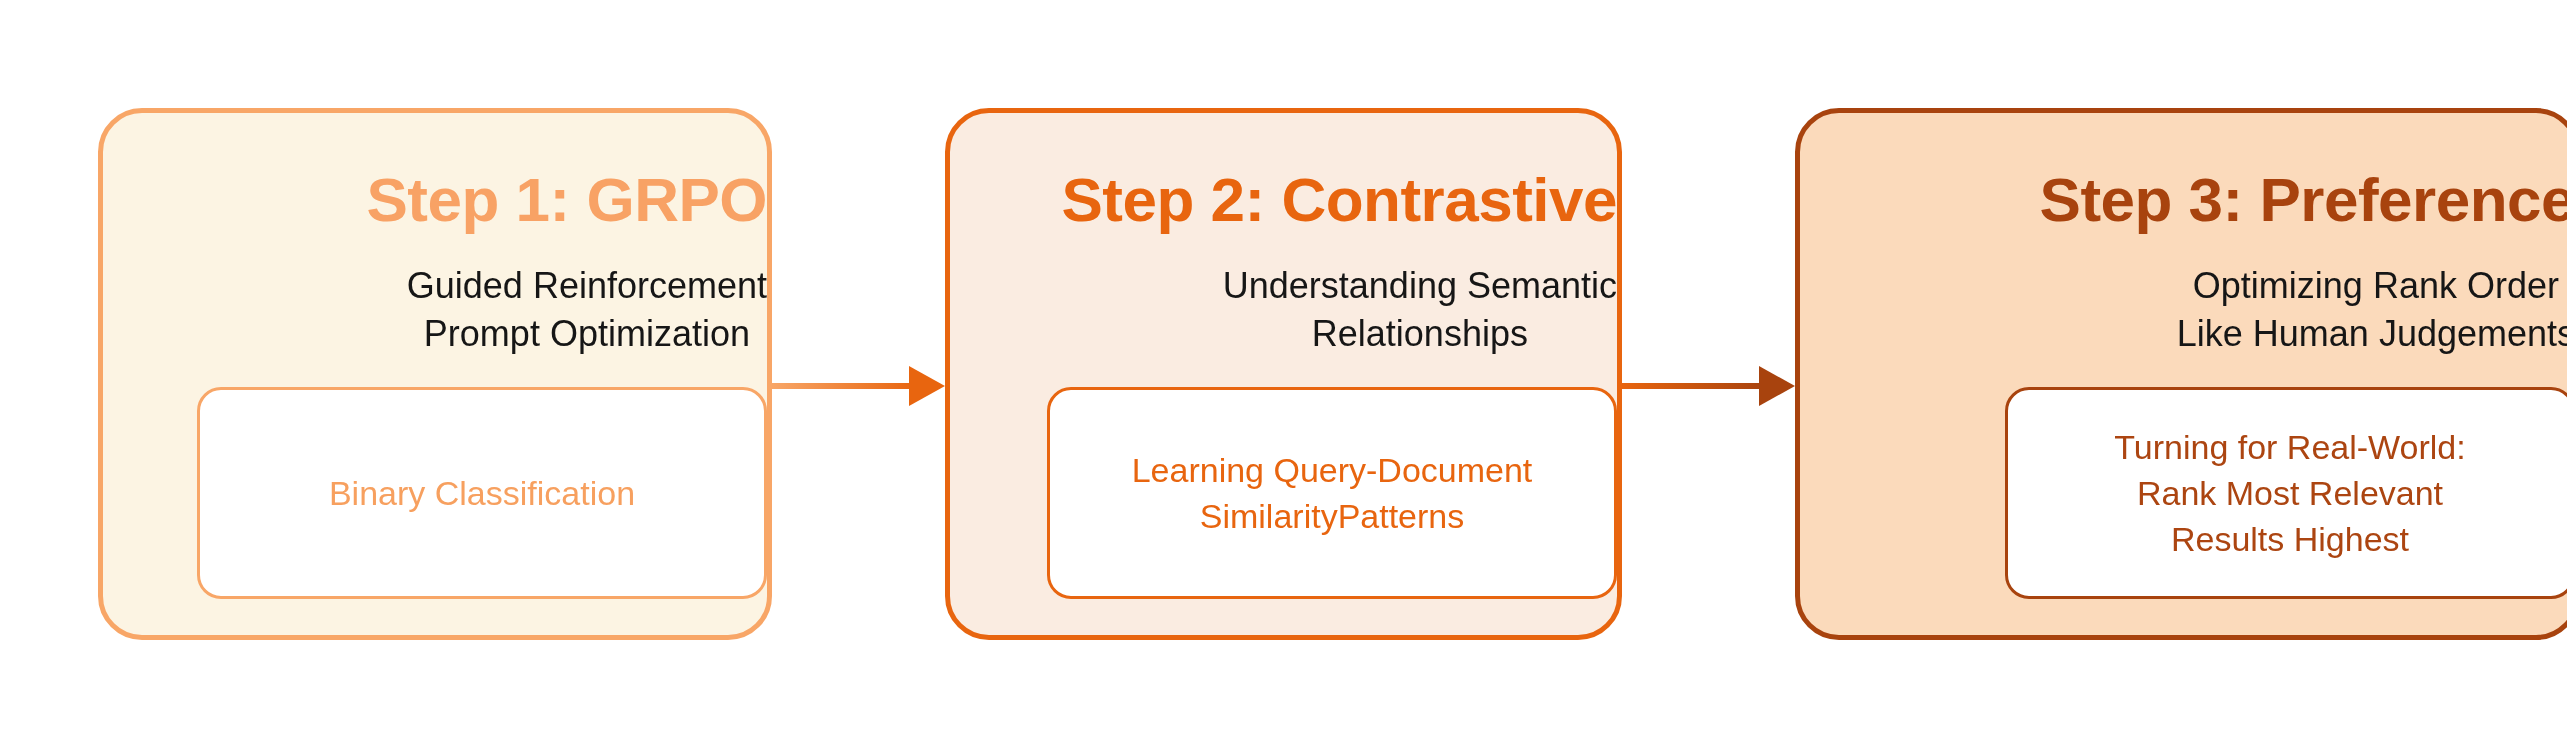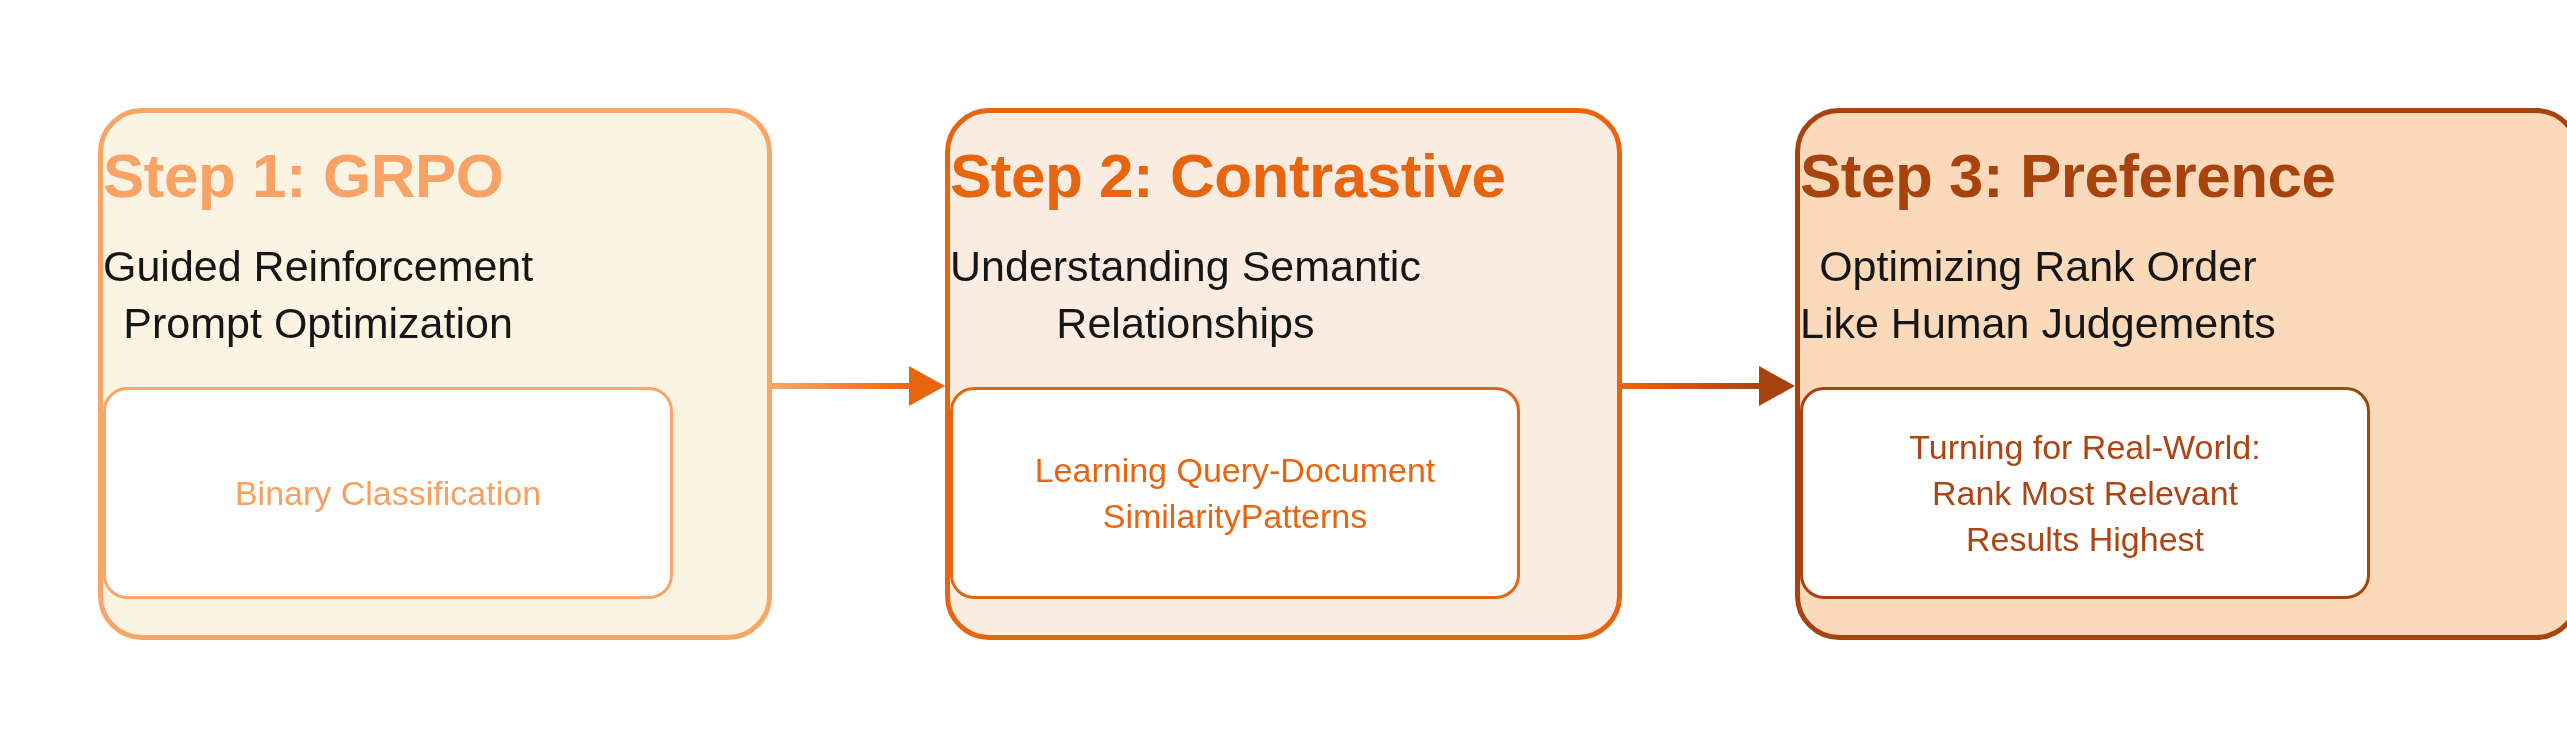--- a/index.html
+++ b/index.html
@@ -18,39 +18,39 @@
   .step-box {
     position: absolute;
     top: 108px;
     height: 532px;
     box-sizing: border-box;
     border: 5px solid var(--border, #f8a667);
     background: var(--bg, #fcf4e3);
     border-radius: 44px;
     display: flex;
     flex-direction: column;
-    align-items: flex-start;
-    padding: 20px 0 36px 0;
+    align-items: flex-end;
+    padding: 44px 0 36px 0;
   }
   .step-0 { left: 98px;   width: 674px; }
   .step-1 { left: 945px;  width: 677px; }
   .step-2 { left: 1795px; width: 785px; }
 
   .step-title {
     margin: 10px 0 0 0;
     font-size: 62px;
     font-weight: 700;
     line-height: 1.05;
     letter-spacing: -0.5px;
     white-space: nowrap;
     color: var(--title, #f8a265);
   }
   .step-subtitle {
     margin: 30px 0 0 0;
-    font-size: 43px;
+    font-size: 36px;
     font-weight: 400;
     line-height: 1.32;
     color: #161616;
     text-align: center;
   }
   .detail-box {
     margin-top: auto;
     width: 570px;
     height: 212px;
     box-sizing: border-box;

